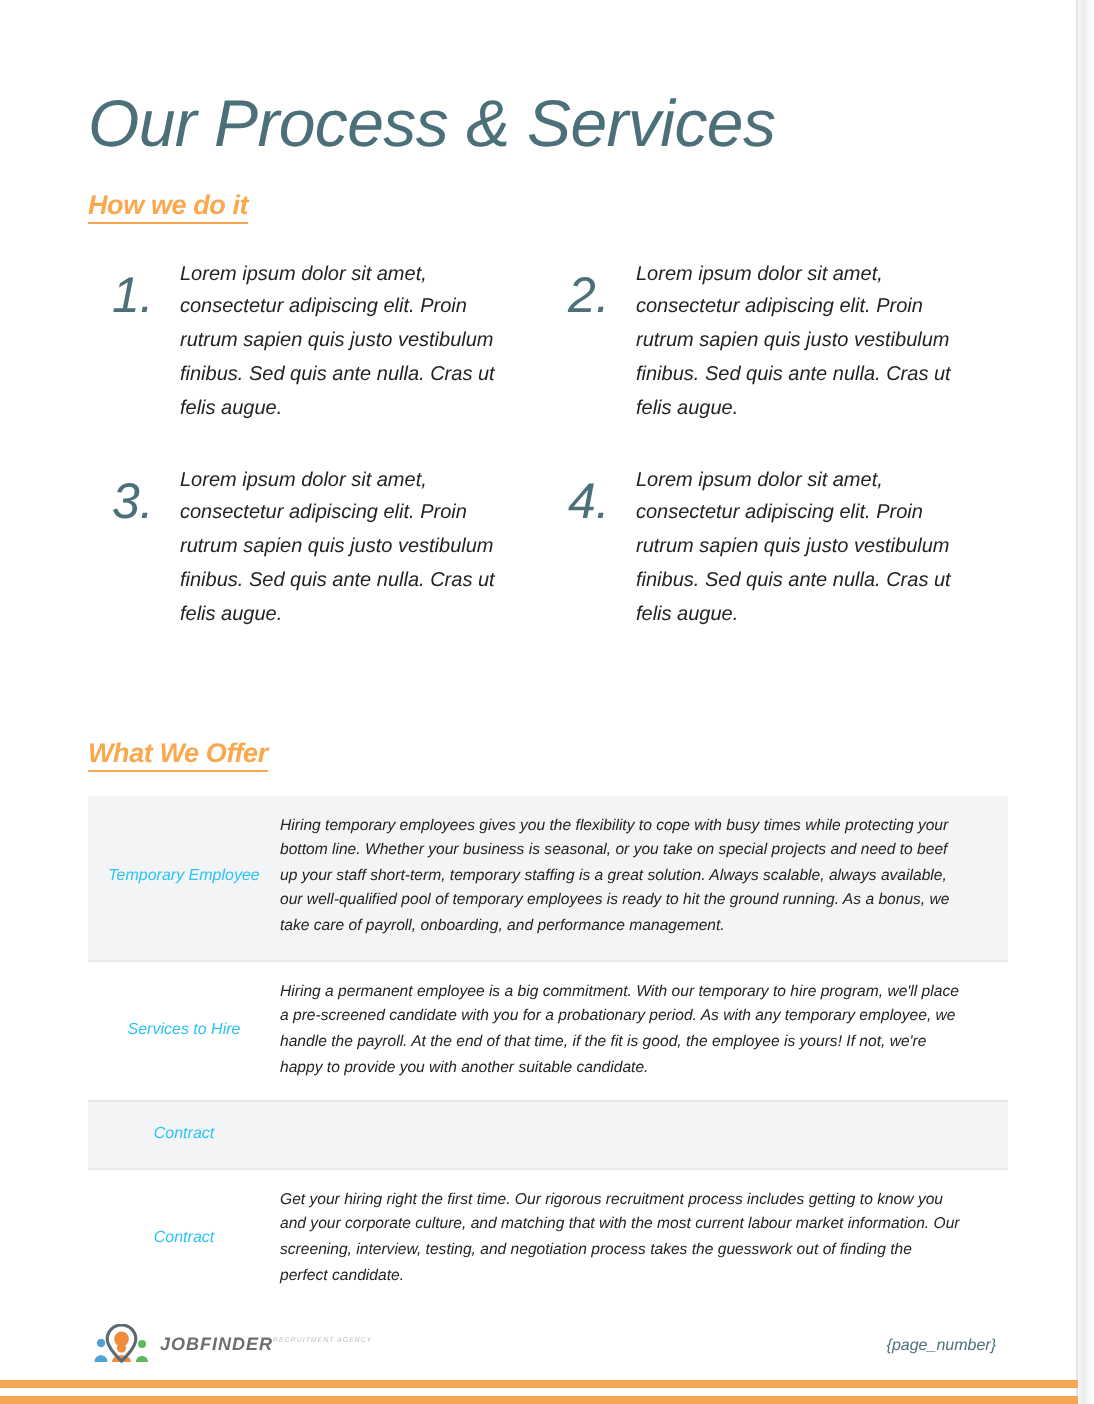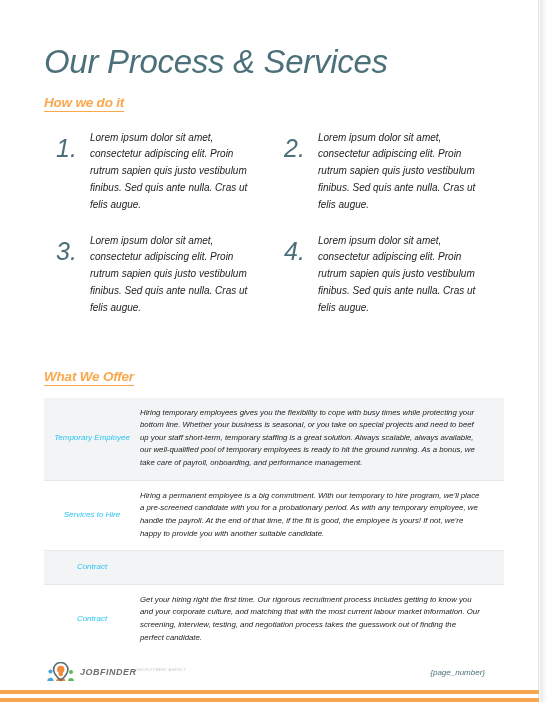--- a/index.html
+++ b/index.html
@@ -169,21 +169,21 @@
     letter-spacing: 0.5px;
   }
   .logo-sub {
     color: #b9bdbf;
     font-size: 3.4px;
     letter-spacing: 0.55px;
     margin-top: 1.5px;
   }
   .page-number {
     position: absolute;
-    right: 62px;
+    right: 49px;
     bottom: 25px;
     color: #4c707a;
     font-size: 8px;
   }
   .bar-top {
     position: absolute;
     left: 0;
     bottom: 8px;
     width: 539px;
     height: 4px;

